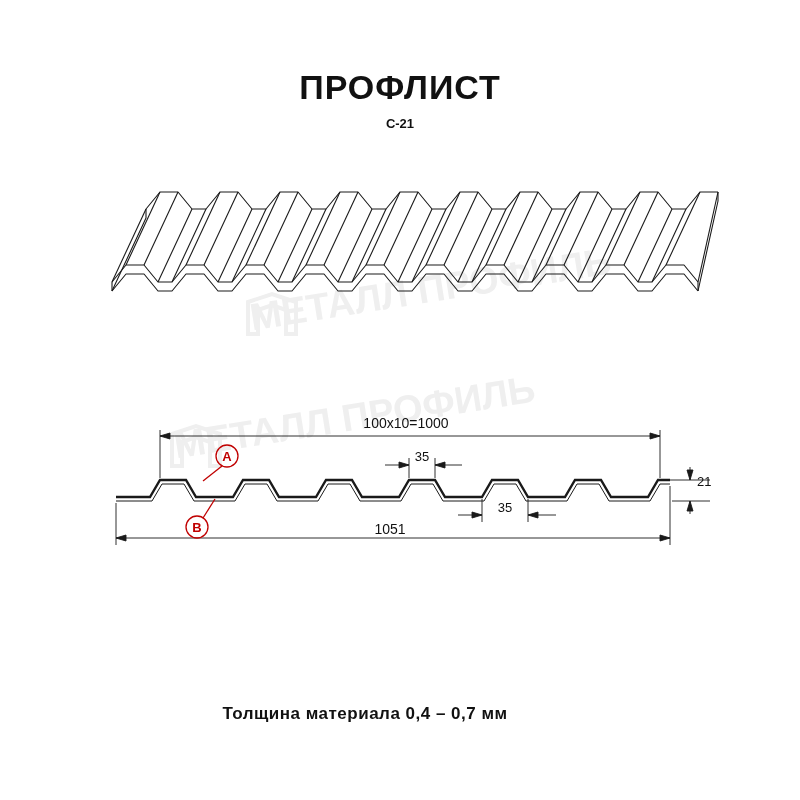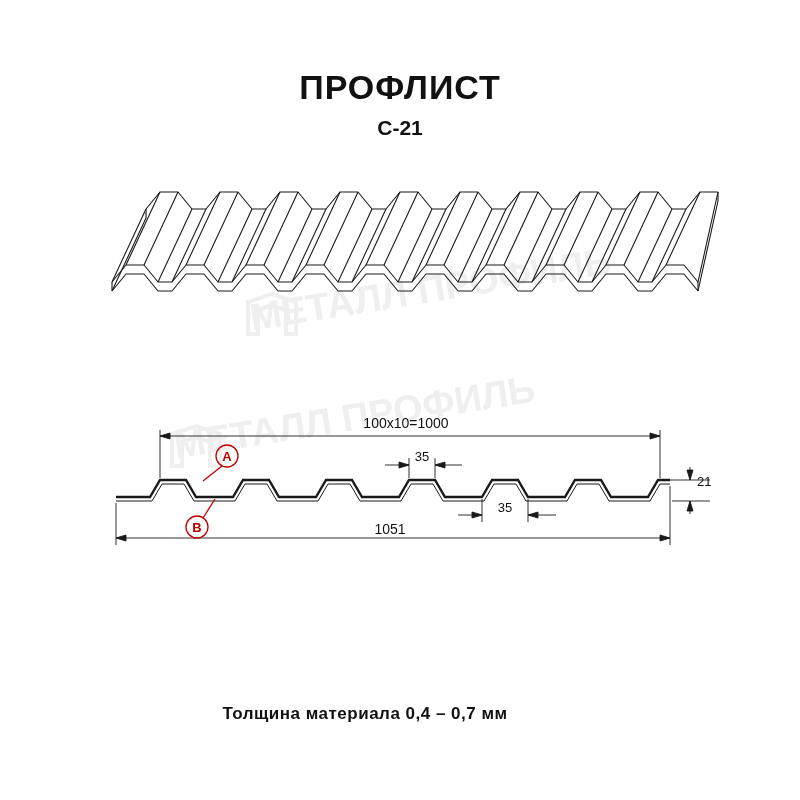--- a/index.html
+++ b/index.html
@@ -30,21 +30,21 @@
     font-weight: bold;
     letter-spacing: 1px;
     color: #111;
   }
   .subtitle {
     position: absolute;
     top: 116px;
     left: 0;
     width: 800px;
     text-align: center;
-    font-size: 21px;
+    font-size: 13px;
     font-weight: bold;
     color: #111;
   }
   .footer-note {
     position: absolute;
     top: 704px;
     left: 0;
     width: 730px;
     text-align: center;
     font-size: 17px;

